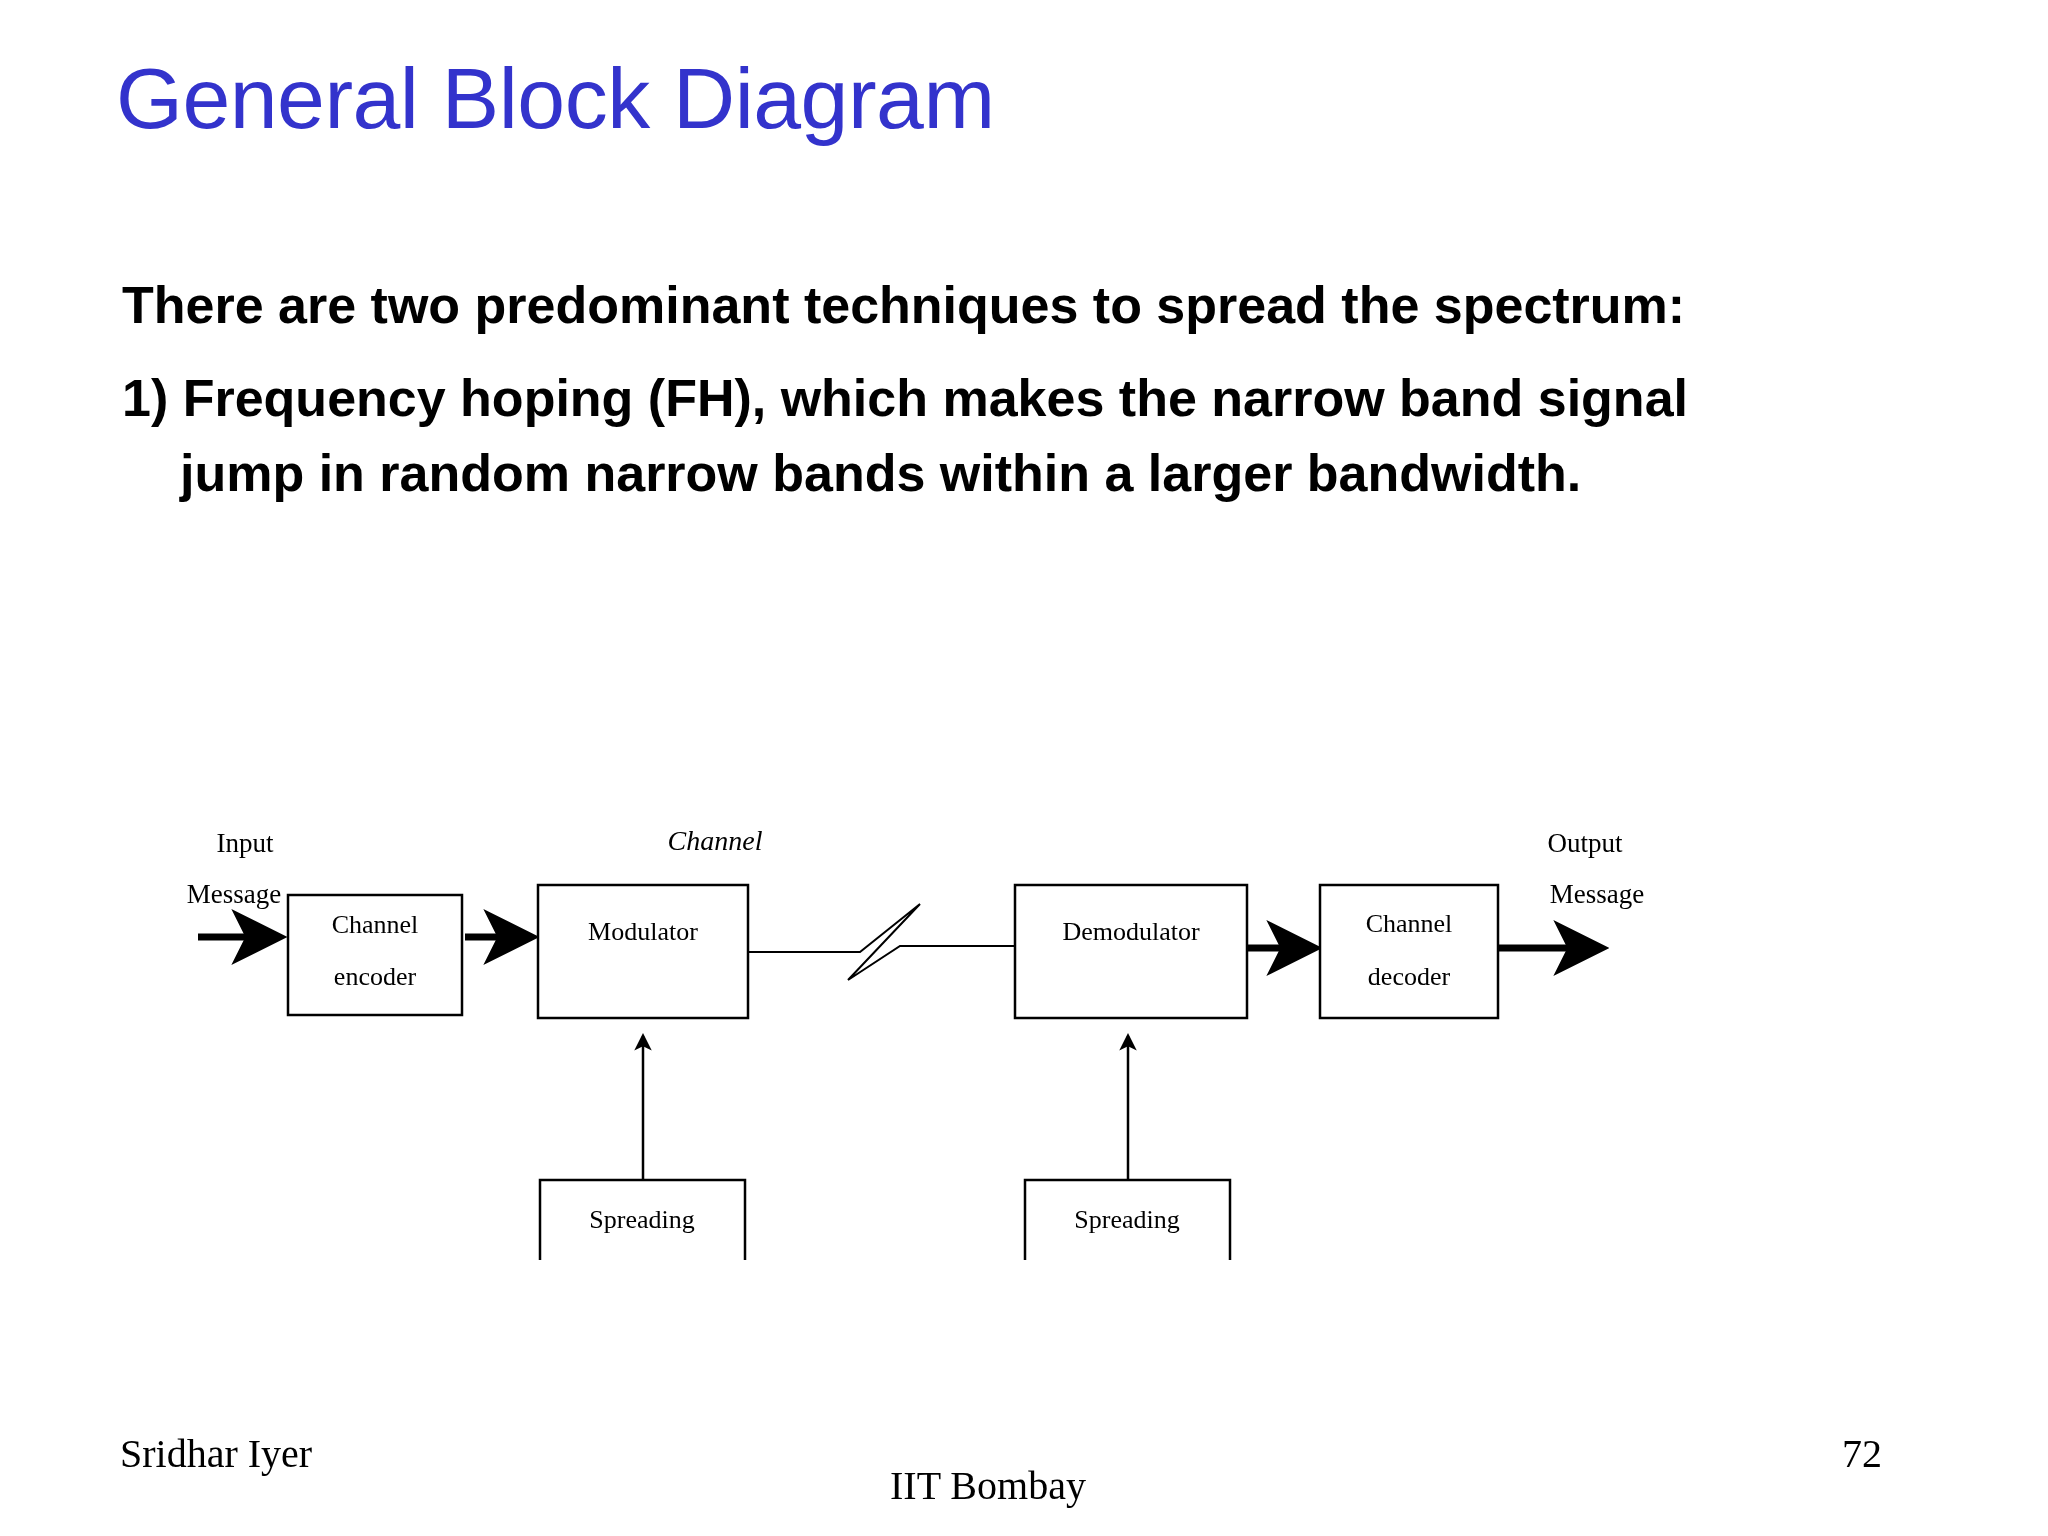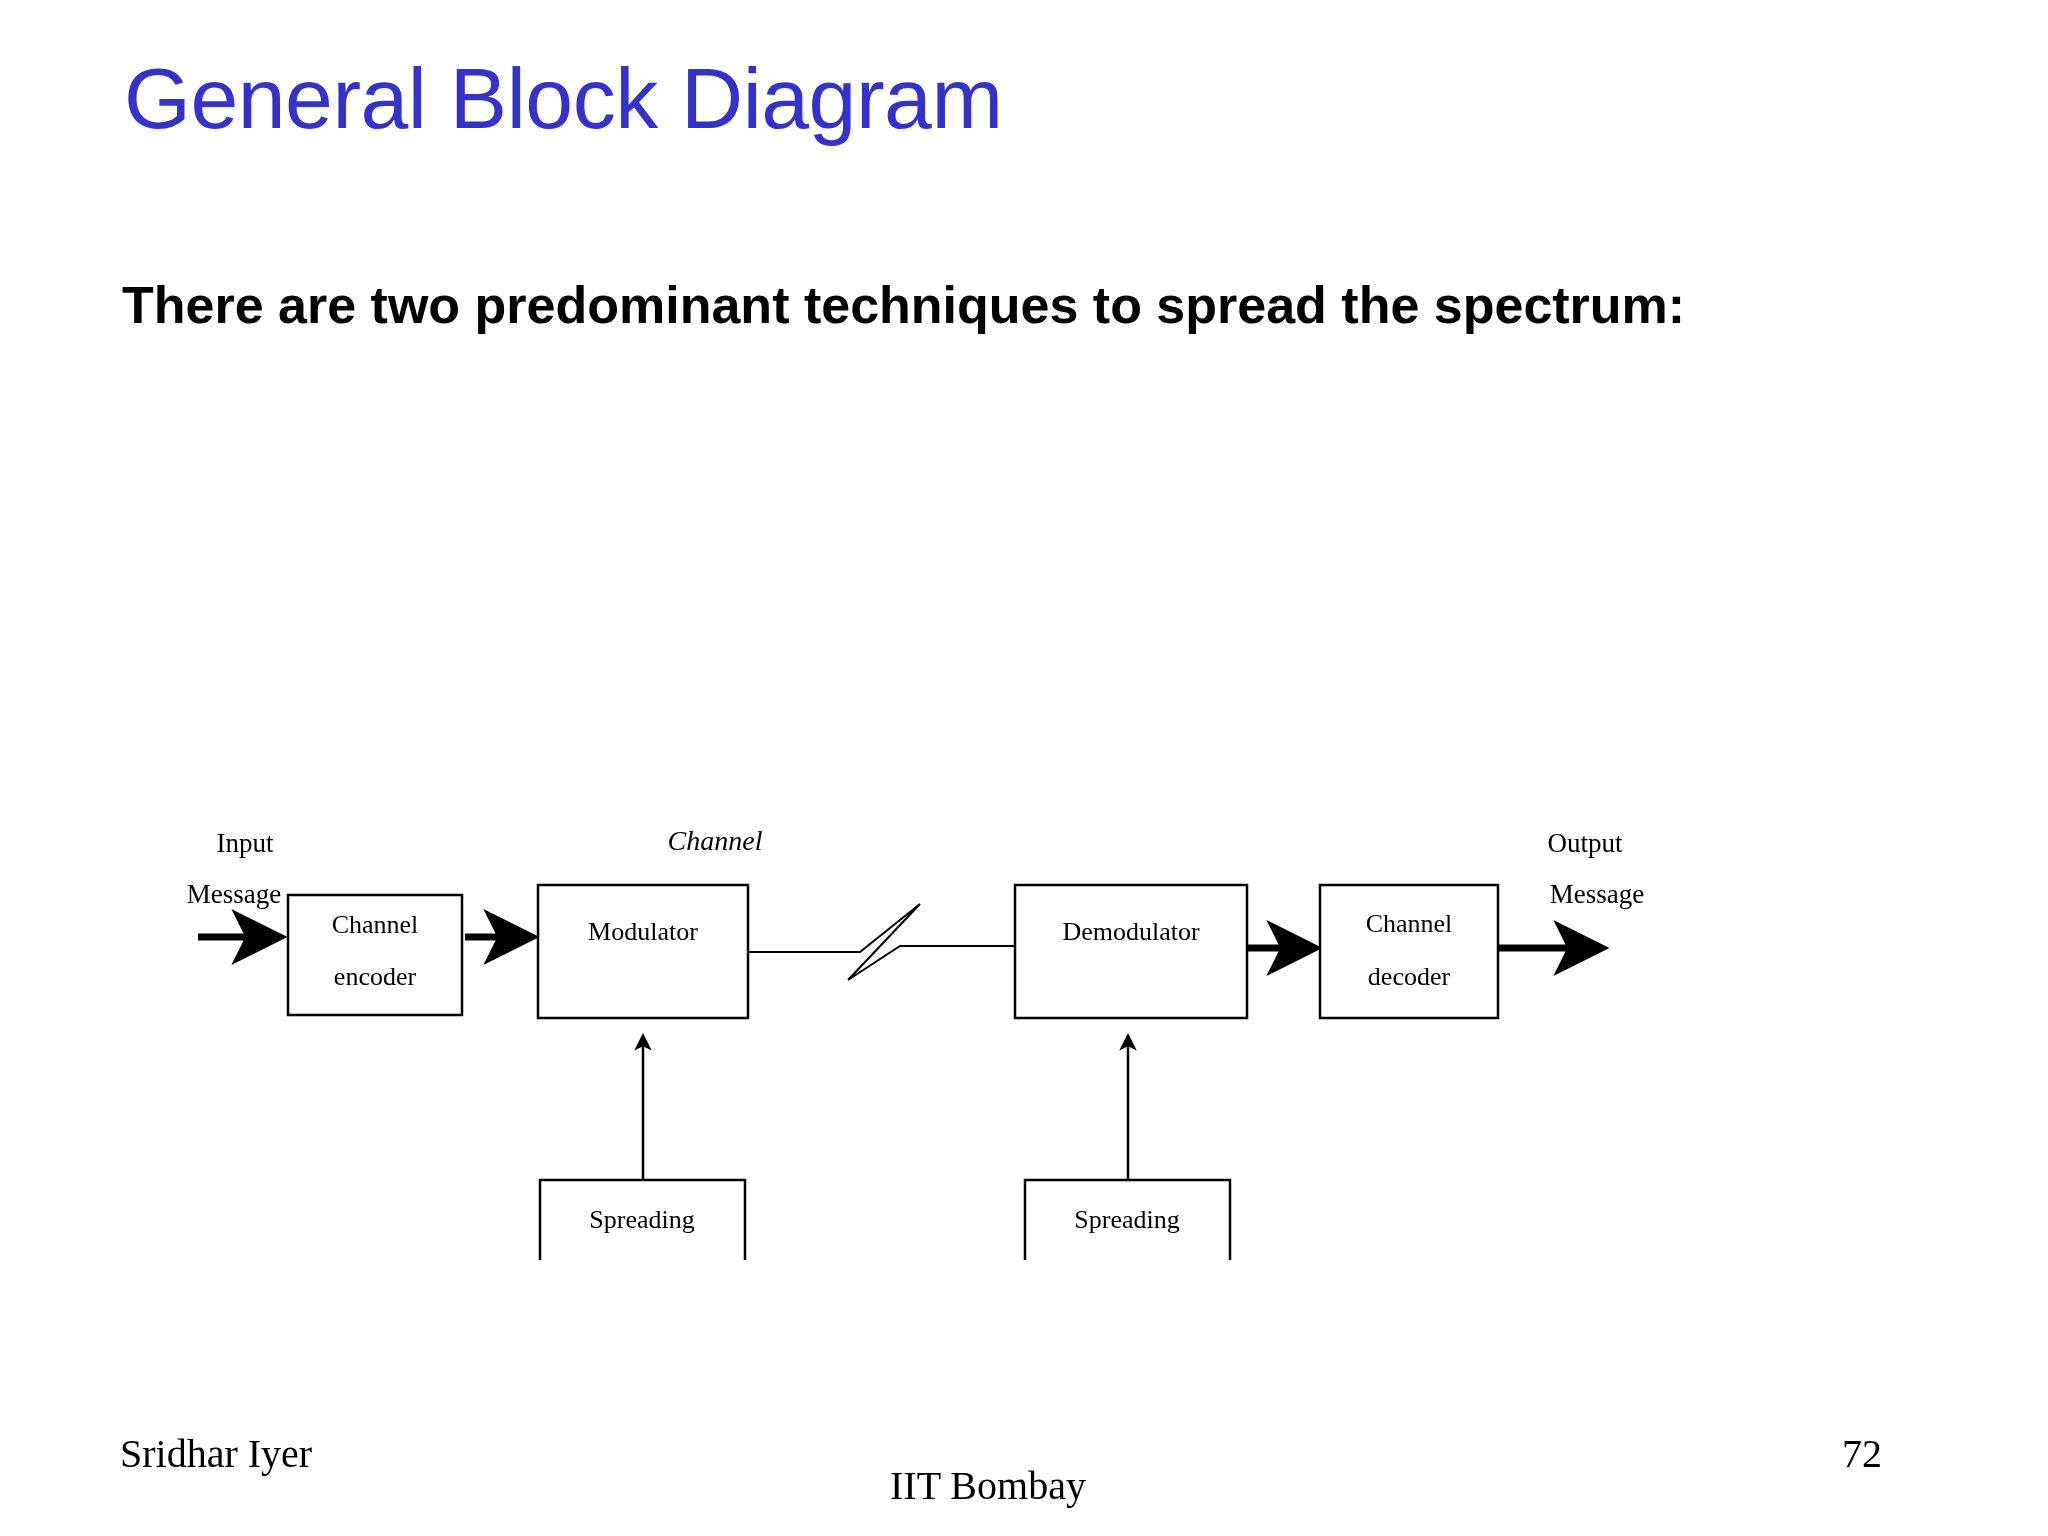--- a/index.html
+++ b/index.html
@@ -12,21 +12,21 @@
     height: 1536px;
     position: relative;
     overflow: hidden;
     font-family: "Liberation Sans", sans-serif;
     color: #000000;
   }
 
   
   #slide-title {
     position: absolute;
-    left: 124px;
+    left: 116px;
     top: 48px;
     width: 1820px;
     font-family: "Liberation Sans", sans-serif;
     font-size: 86px;
     line-height: 100px;
     color: #3333cc;
     letter-spacing: -0.5px;
     white-space: nowrap;
   }
 
@@ -117,20 +117,24 @@
 </style>
 </head>
 <body>
 
 <div id="slide-title">General Block Diagram</div>
 
 <div id="body-block">
 
   <div class="body-line para-intro">There are two predominant techniques to spread the spectrum:</div>
 
+  <div class="para-item">
+    <div class="body-line">1) Frequency hoping (FH), which makes the narrow band signal</div>
+    <div class="body-line indent">jump in random narrow bands within a larger bandwidth.</div>
+  </div>
 
   <div class="para-item">
   </div>
 
 </div>
 
 <div id="diagram">
 <svg width="1750" height="460" viewBox="0 0 1750 460" xmlns="http://www.w3.org/2000/svg">
 
   <text class="dg-channel-label" x="555" y="50" text-anchor="middle">Channel</text>

